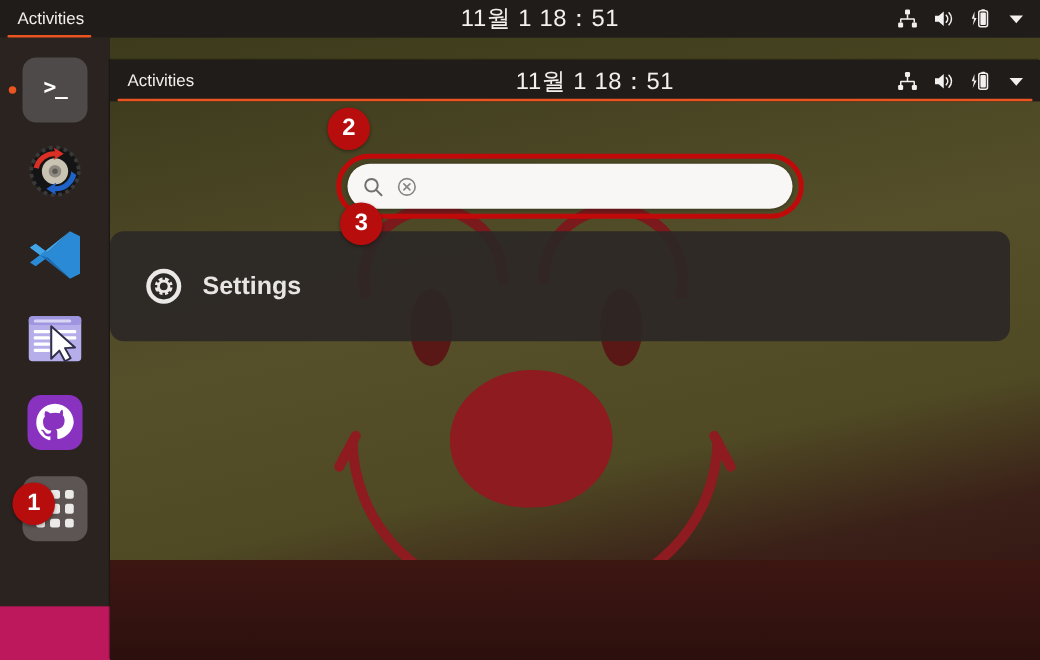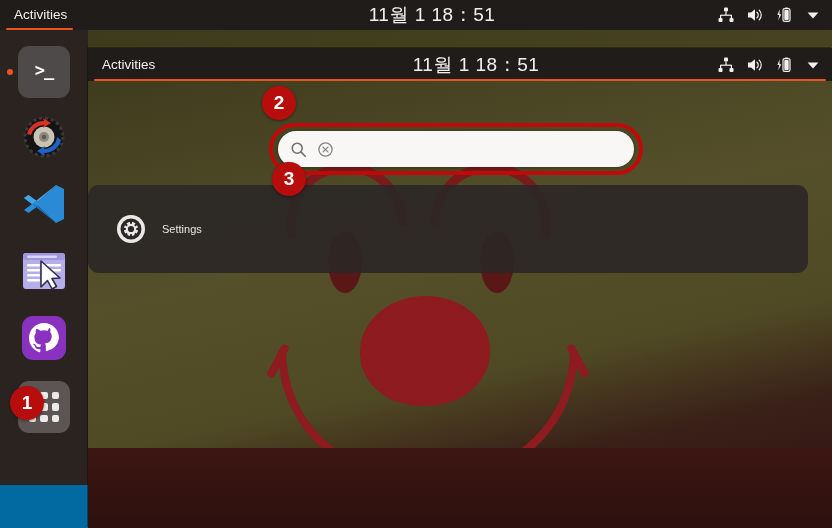--- a/index.html
+++ b/index.html
@@ -2,21 +2,21 @@
 <html><head>
 <meta charset="utf-8">
 <style>
   * { box-sizing: border-box; margin: 0; padding: 0; }
   html, body {
     width: 832px; height: 528px;
     background: #ffffff;
     font-family: "Liberation Sans", "DejaVu Sans", sans-serif;
     overflow: hidden;
   }
-  #root { position: relative; width: 832px; height: 528px; background: #0369a1; }
+  #root { position: relative; width: 832px; height: 528px; background: #be185d; }
 
   
   .outer-desktop {
     position: absolute; left: 0; top: 0; width: 832px; height: 485px;
     background: #2b2320;
     overflow: hidden;
   }
   .outer-topbar {
     position: absolute; left: 0; top: 0; width: 832px; height: 30px;
     background: #201c1a;
@@ -148,21 +148,21 @@
   }
 
   
   .results {
     position:absolute; left:0px; top:104px; width:720px; height:88px;
     background:rgba(44,40,38,.93); border-radius:11px;
     display:flex; align-items:center; z-index:15;
   }
   .res-left { width:212px; display:flex; align-items:center; padding-left:28px; gap:16px; }
   .gear-ico { width:30px;height:30px; flex:0 0 auto; }
-  .res-provider { color:#e8e6e4; font-size:11px; }
+  .res-provider { color:#e8e6e4; font-size:20px;font-weight:bold; }
   .res-row {
     flex:1; height:44px; background:rgba(255,255,255,.085);
     display:flex; align-items:center; gap:14px; padding-left:14px;
     border-radius:5px; margin-right:0px;
   }
   .mon-ico { width:24px;height:24px;flex:0 0 auto; }
   .res-title { color:#f3f1ef; font-size:14.5px; font-weight:700; }
   .res-sub { color:#a9a5a1; font-size:14px; }
 
   

